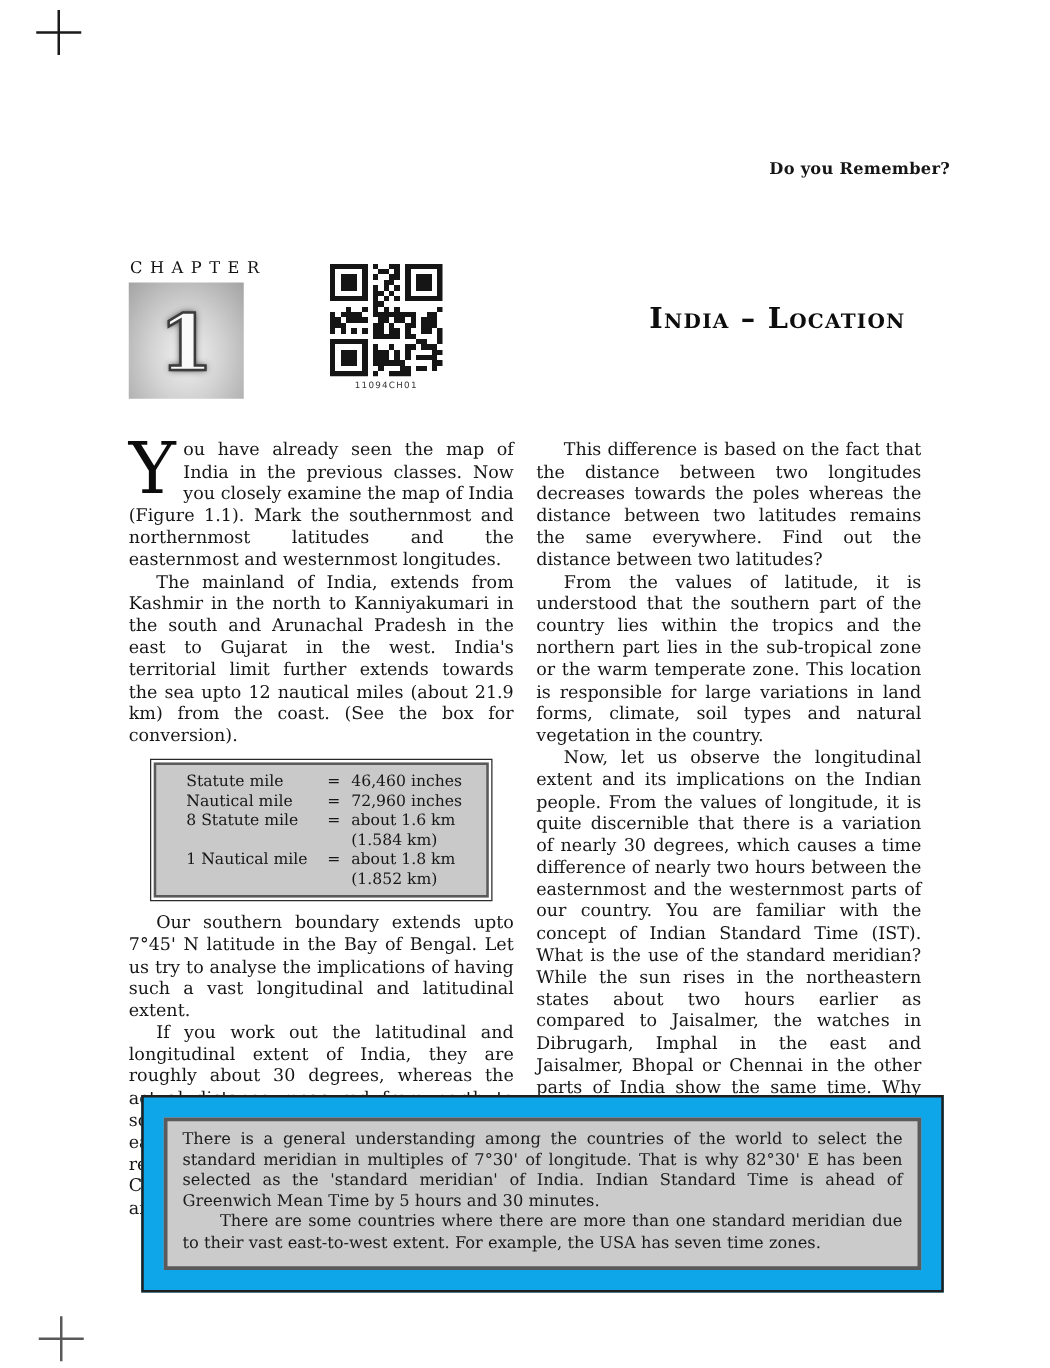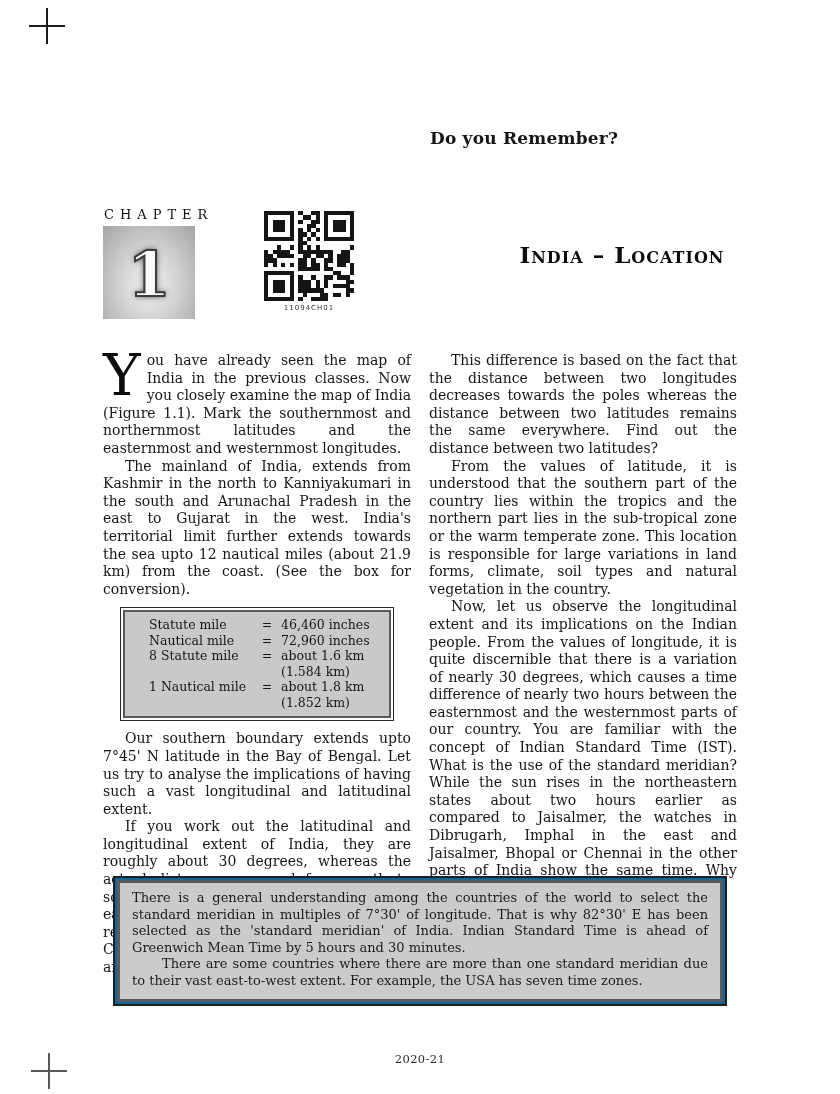--- a/index.html
+++ b/index.html
@@ -15,21 +15,21 @@
 
   
   .crop { position: absolute; width: 36px; height: 36px; }
   .crop::before { content:""; position:absolute; left:0; right:0; top:17px; height:2px; background:#1a1a1a; }
   .crop::after  { content:""; position:absolute; top:0; bottom:0; left:17px; width:2px; background:#1a1a1a; }
   .crop.tl { left: 29px; top: 8px; }
   .crop.bl { left: 31px; top: 1053px; opacity: .72; }
 
   .reminder {
     position: absolute; left: 430px; top: 128px; width: 330px;
-    text-align: left; font-weight: bold; font-size: 17px; letter-spacing: .2px;
+    text-align: right; font-weight: bold; font-size: 13px; letter-spacing: .2px;
   }
 
   .chapter-label {
     position: absolute; left: 104px; top: 207px;
     font-size: 13px; letter-spacing: 6px; color: #111;
   }
   .chapter-box {
     position: absolute; left: 103px; top: 226px; width: 92px; height: 93px;
     background: radial-gradient(ellipse at 50% 62%, #f2f2f2 0%, #d2d2d2 45%, #a3a3a3 100%);
     display: flex; align-items: center; justify-content: center;
@@ -76,21 +76,21 @@
     padding: 5px 8px 6px 24px;
     font-size: 12.5px; line-height: 15.5px;
   }
   .conv-row { display: flex; }
   .conv-label { width: 104px; flex: none; }
   .conv-eq { width: 28px; flex: none; text-align: center; }
   .conv-val { flex: 1; }
 
   .meridian-outer {
     position: absolute; left: 113px; top: 876px; width: 606px;
-    border: 2px solid #1f1f1f; background: #0369a1; padding: 2px;
+    border: 2px solid #1f1f1f; background: #0ea5e9; padding: 16px;
   }
   .meridian-inner {
     border: 3px solid #5a5a5a; background: #cbcbcb;
     padding: 7px 12px 10px 12px; min-height: 99px;
   }
   .meridian-inner p {
     margin: 0; text-align: justify; font-size: 13px; line-height: 16.5px; color: #1b1b1b;
   }
   .meridian-inner p.indent { text-indent: 30px; }
 
@@ -396,15 +396,14 @@
     <p class="indent">Now, let us observe the longitudinal extent and its implications on the Indian people. From the values of longitude, it is quite discernible that there is a variation of nearly 30 degrees, which causes a time difference of nearly two hours between the easternmost and the westernmost parts of our country. You are familiar with the concept of Indian Standard Time (IST). What is the use of the standard meridian? While the sun rises in the northeastern states about two hours earlier as compared to Jaisalmer, the watches in Dibrugarh, Imphal in the east and Jaisalmer, Bhopal or Chennai in the other parts of India show the same time. Why does this happen?</p>
   </div>
 
   <div class="meridian-outer">
     <div class="meridian-inner">
       <p>There is a general understanding among the countries of the world to select the standard meridian in multiples of 7°30' of longitude. That is why 82°30' E has been selected as the 'standard meridian' of India. Indian Standard Time is ahead of Greenwich Mean Time by 5 hours and 30 minutes.</p>
       <p class="indent">There are some countries where there are more than one standard meridian due to their vast east-to-west extent. For example, the USA has seven time zones.</p>
     </div>
   </div>
 
-  <div class="footer">2020-21</div>
 
 </div>
 
 </body></html>

